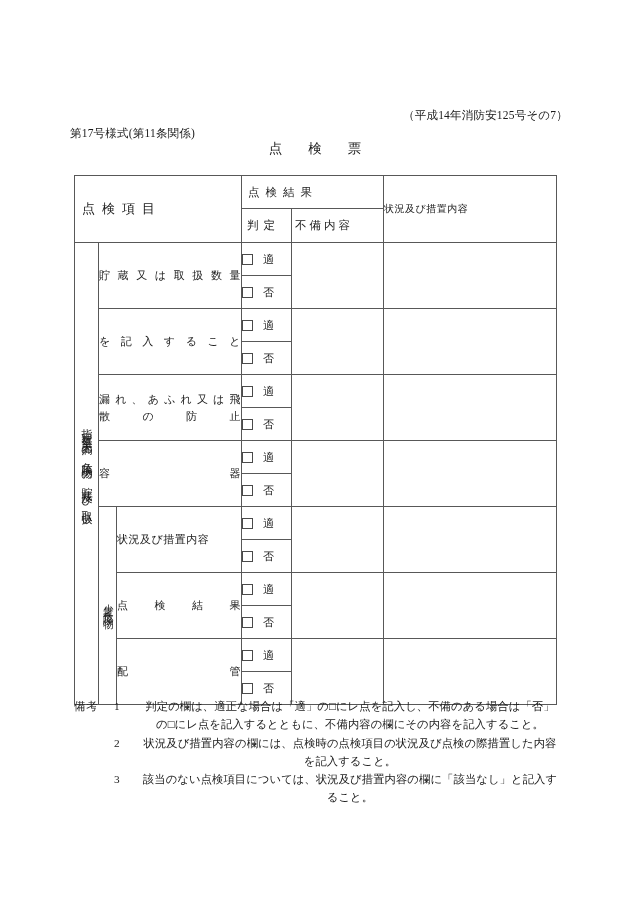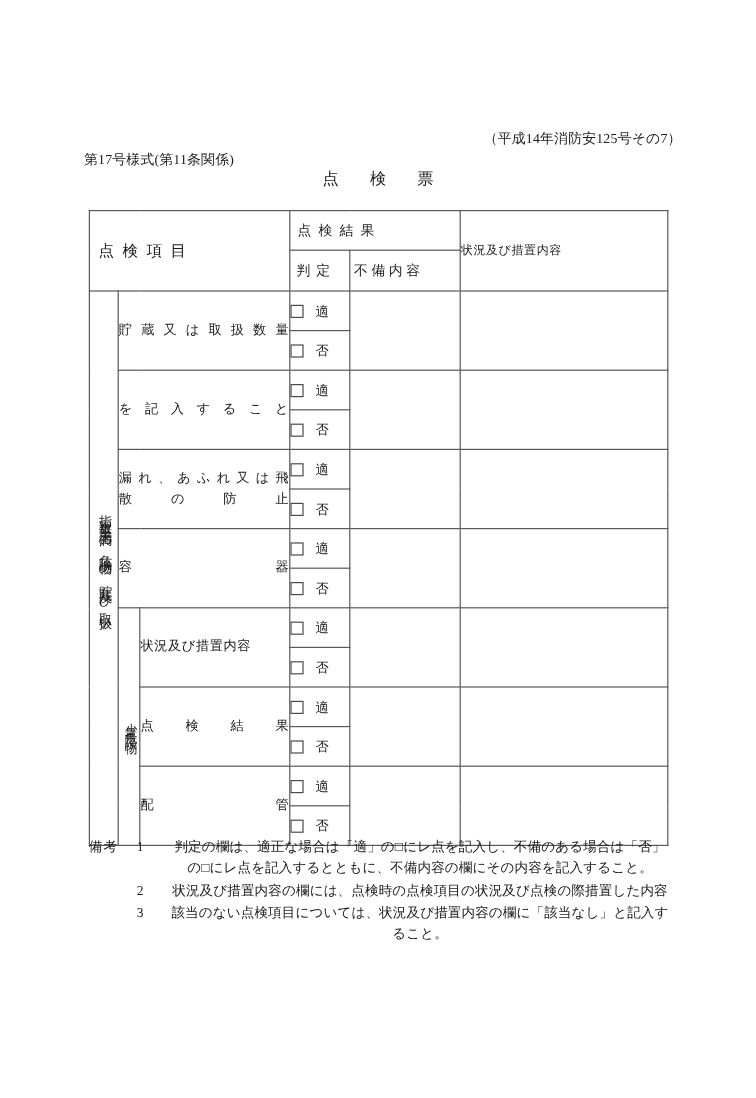--- a/index.html
+++ b/index.html
@@ -365,20 +365,21 @@
     <div class="remarks-body">
       <p>判定の欄は、適正な場合は「適」の□にレ点を記入し、不備のある場合は「否」</p>
       <p>の□にレ点を記入するとともに、不備内容の欄にその内容を記入すること。</p>
     </div>
   </div>
 
   <div class="remarks-item">
     <div class="remarks-num">2</div>
     <div class="remarks-body">
       <p>状況及び措置内容の欄には、点検時の点検項目の状況及び点検の際措置した内容</p>
+      <p>を記入すること。</p>
     </div>
   </div>
 
   <div class="remarks-item">
     <div class="remarks-num">3</div>
     <div class="remarks-body">
       <p>該当のない点検項目については、状況及び措置内容の欄に「該当なし」と記入す</p>
       <p>ること。</p>
     </div>
   </div>

